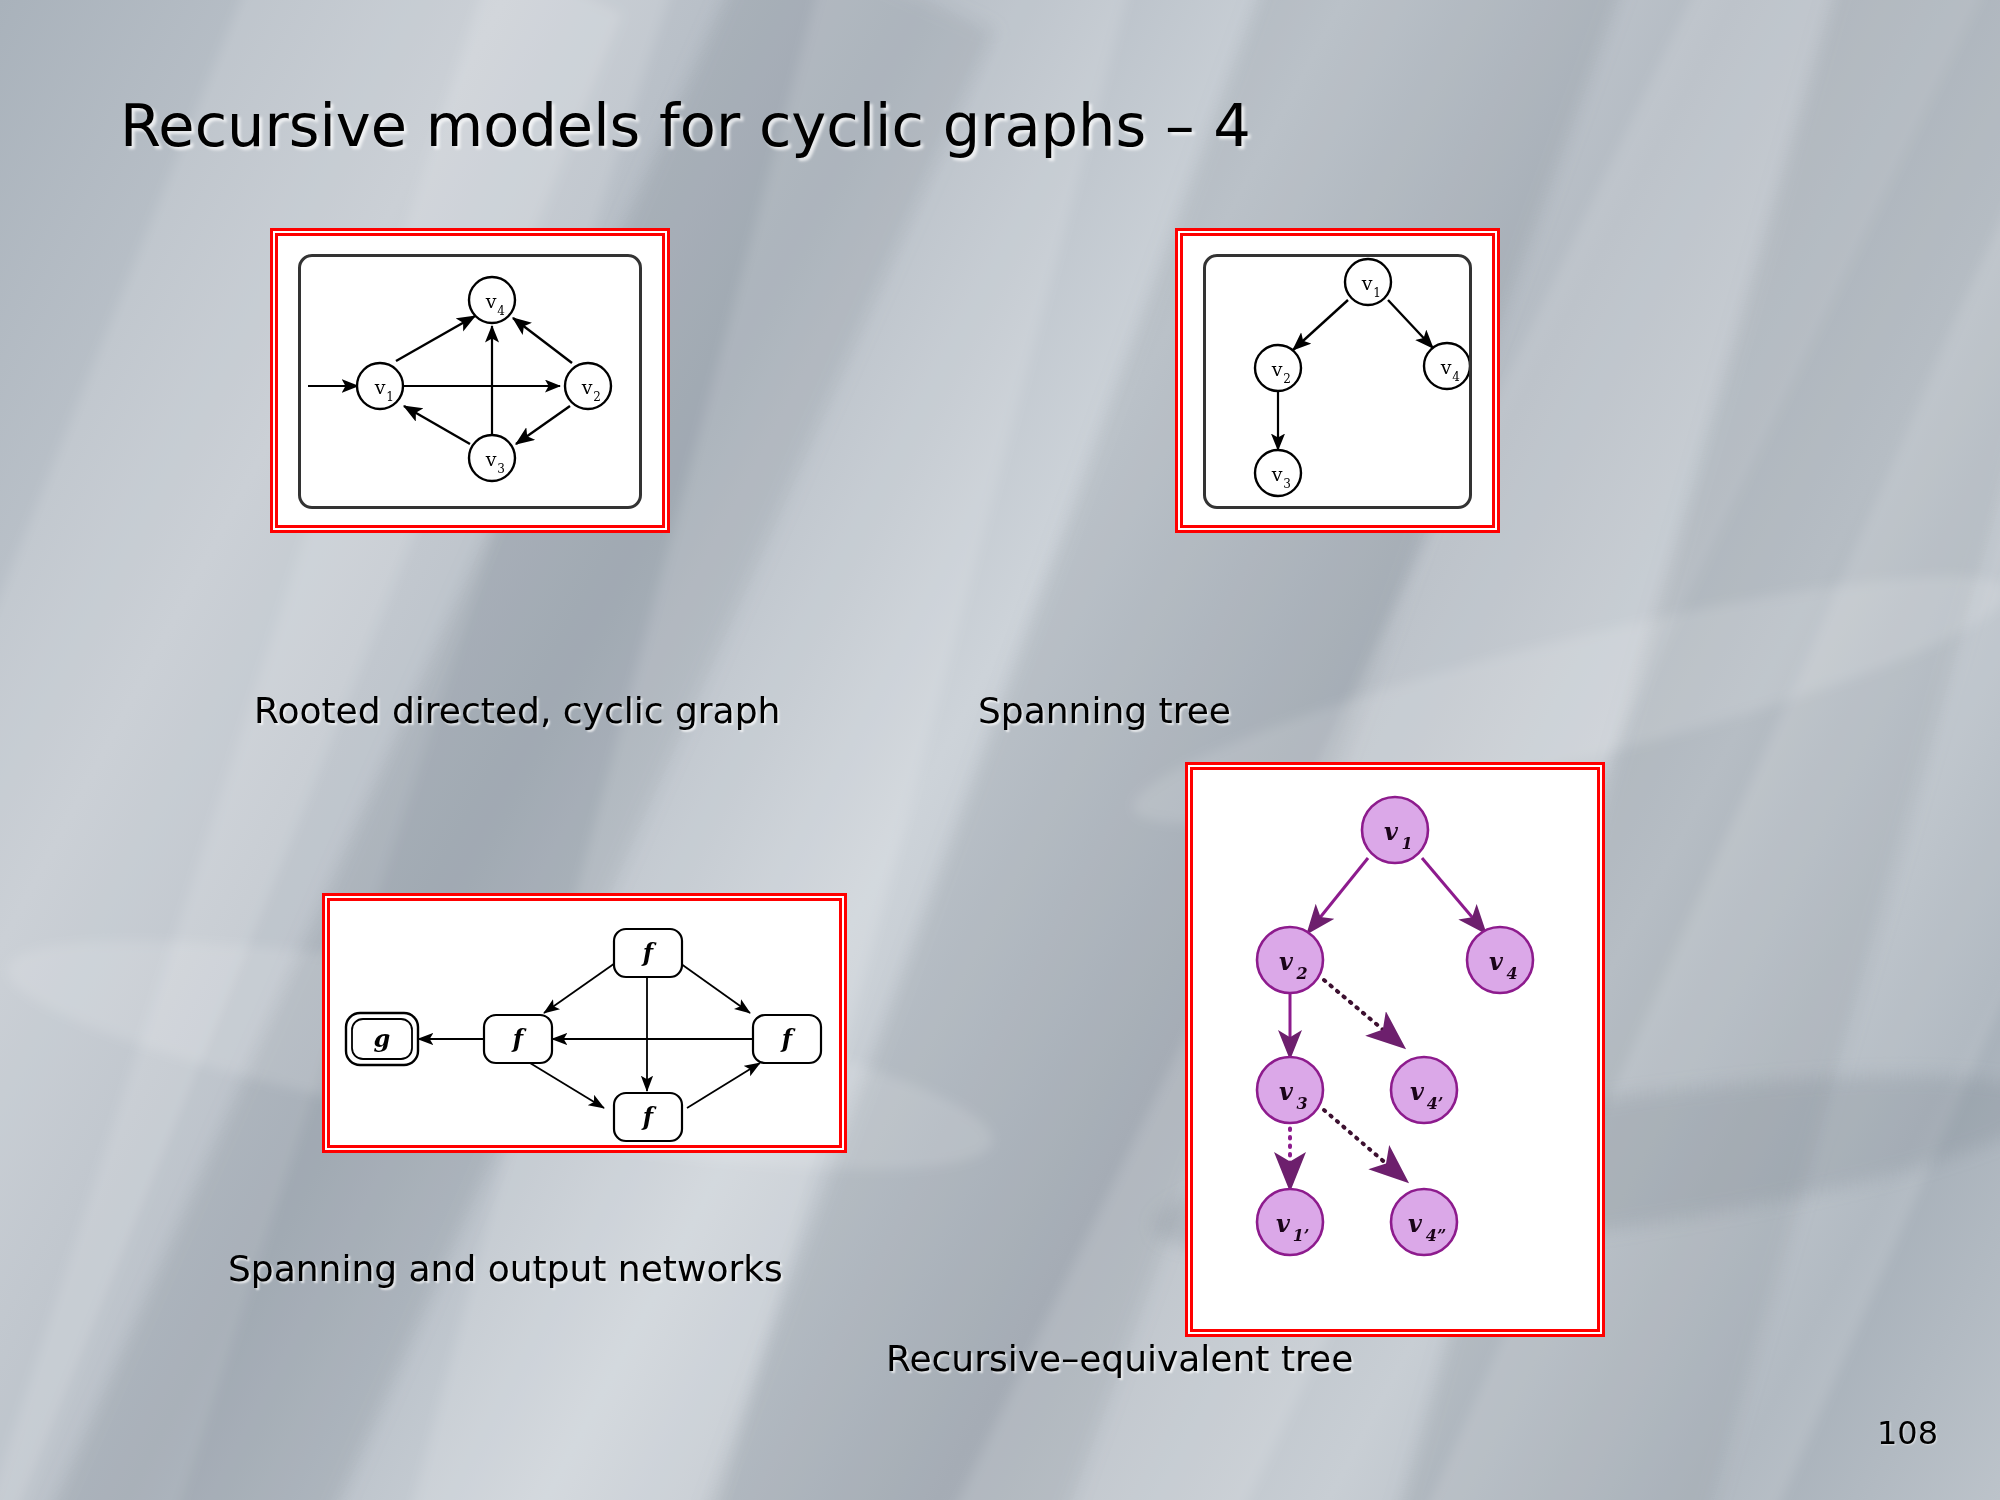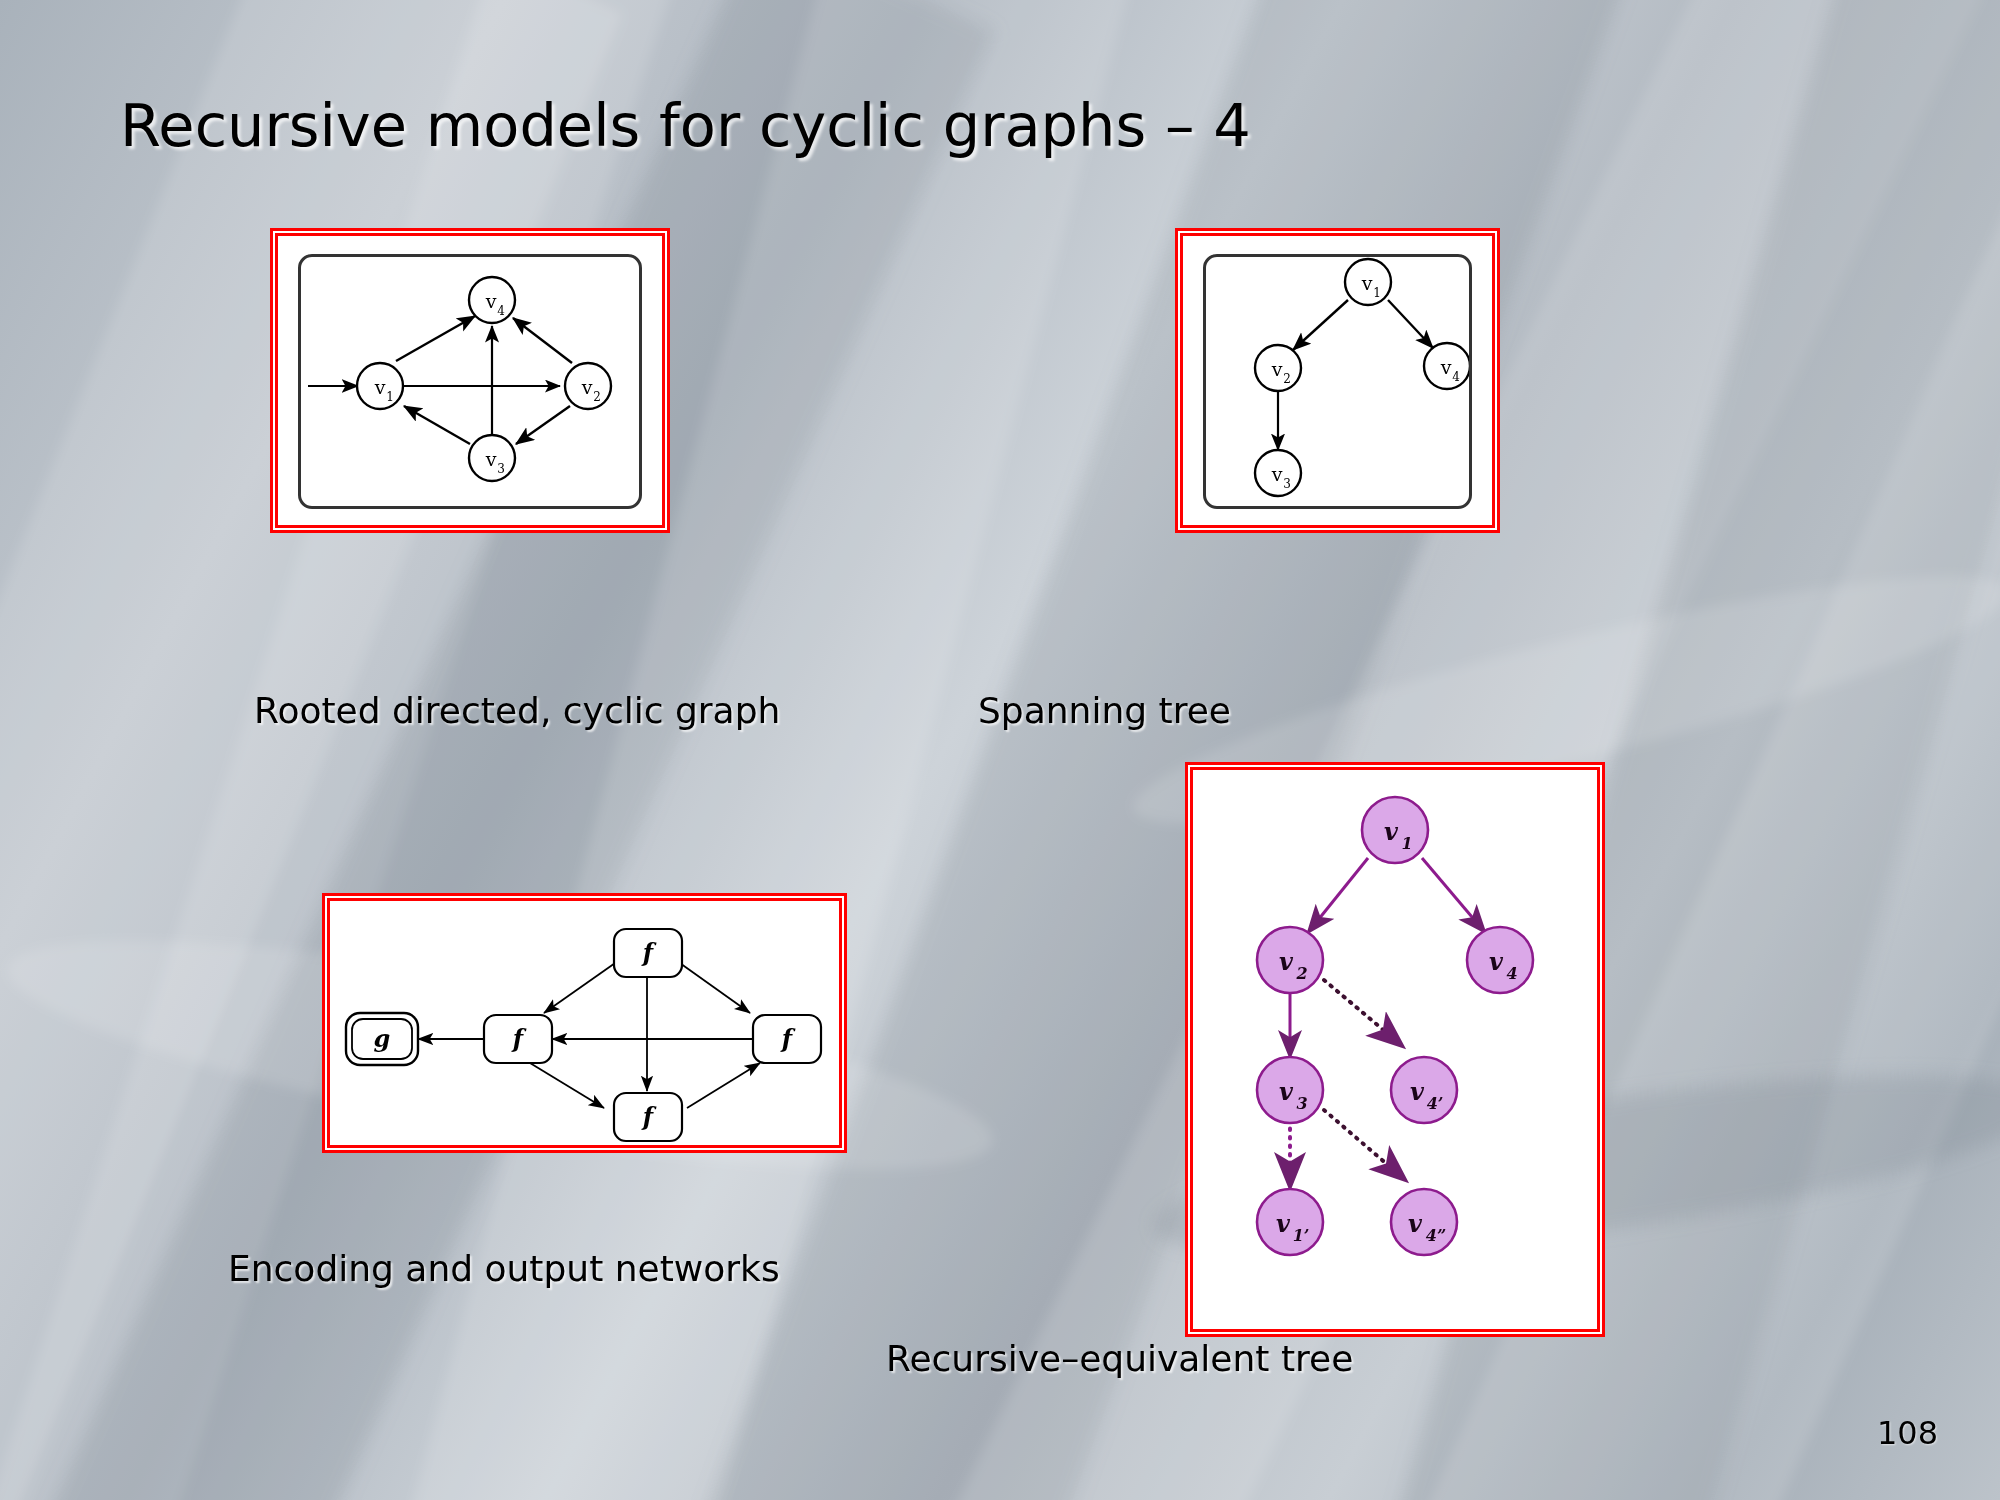--- a/index.html
+++ b/index.html
@@ -204,21 +204,21 @@
       <text x="316" y="58" font-family="DejaVu Serif, serif" font-style="italic" font-weight="bold" font-size="24" text-anchor="middle" fill="#000">f</text>
 
       <rect x="421" y="112" width="68" height="48" rx="12" fill="#fff" stroke="#000" stroke-width="2.2"></rect>
       <text x="455" y="144" font-family="DejaVu Serif, serif" font-style="italic" font-weight="bold" font-size="24" text-anchor="middle" fill="#000">f</text>
 
       <rect x="282" y="190" width="68" height="48" rx="12" fill="#fff" stroke="#000" stroke-width="2.2"></rect>
       <text x="316" y="222" font-family="DejaVu Serif, serif" font-style="italic" font-weight="bold" font-size="24" text-anchor="middle" fill="#000">f</text>
     </svg>
   </div>
 </div>
-<div class="caption" id="cap-enc">Encoding and output networks</div>
+<div class="caption" id="cap-enc">Spanning and output networks</div>
 
 <div class="panel" id="panel-rec">
   <div class="panel-inner">
     <svg width="406" height="561" viewBox="0 0 406 561">
       <defs>
         <marker id="ah-pu" markerWidth="11" markerHeight="11" refX="8" refY="4" orient="auto">
           <path d="M0,0 L10,4 L0,8 L2.4,4 z" fill="#6d1f6d"></path>
         </marker>
       </defs>
 

